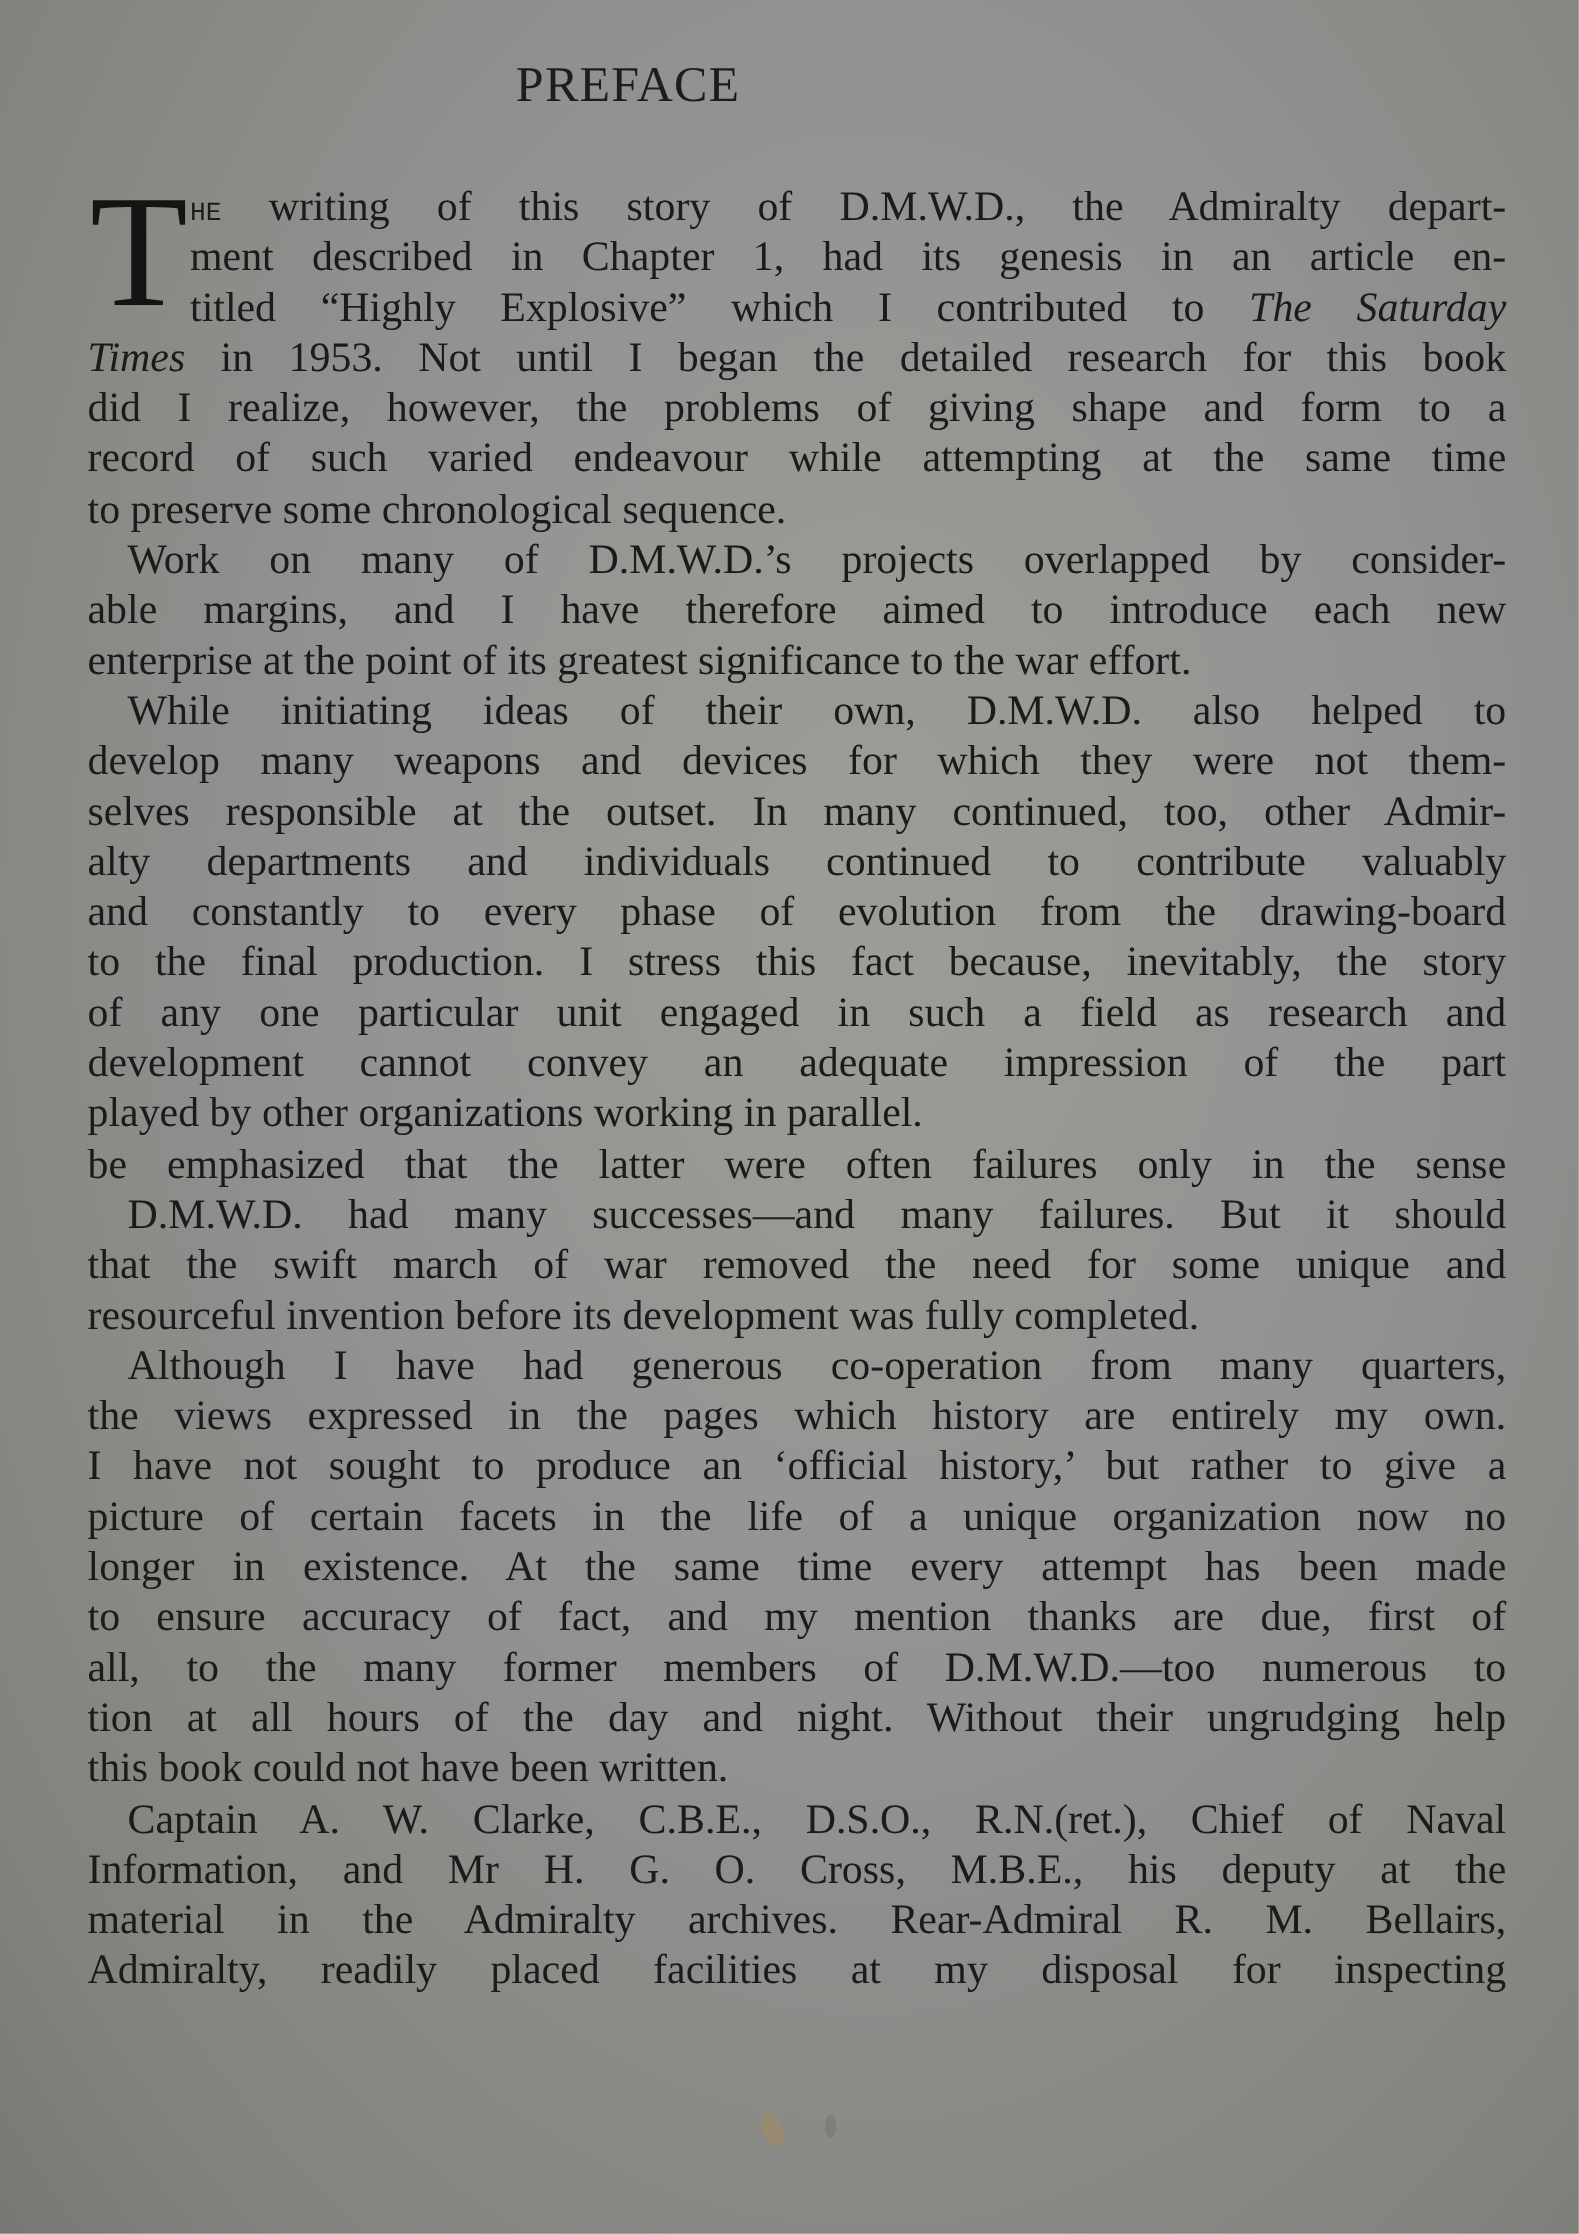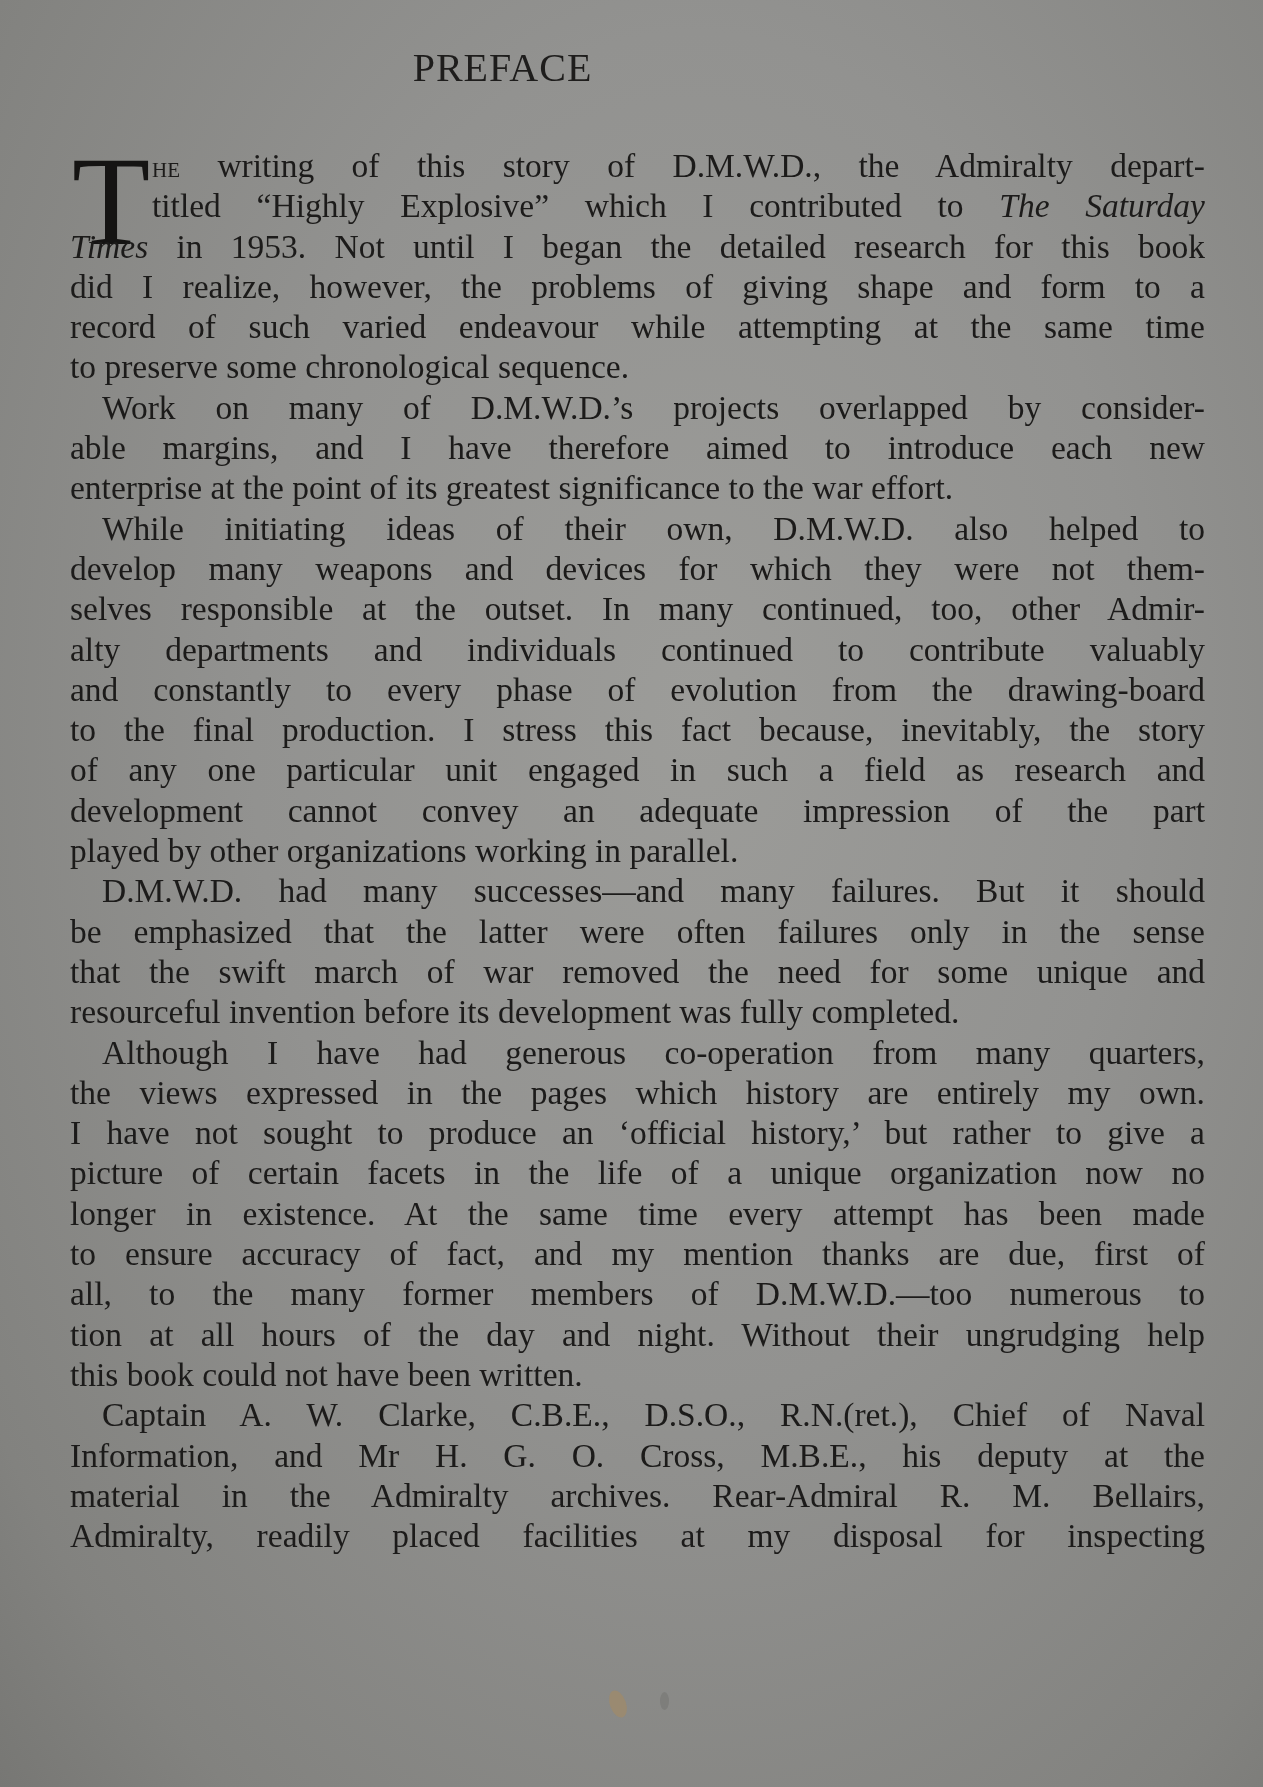--- a/index.html
+++ b/index.html
@@ -59,20 +59,21 @@
     top: 146px;
     font-size: 128px;
     line-height: 110px;
     height: 120px;
     color: #151413;
     font-family: "Liberation Serif", serif;
   }
   .smallcaps {
     font-variant: small-caps;
     font-size: 30px;
+    font-family: Liberation Mono, monospace;
   }
   em { font-style: italic; }
   .stain {
     position: absolute;
     left: 610px; top: 1690px;
     width: 16px; height: 28px;
     background: #a88a5e;
     opacity: 0.55;
     border-radius: 50%;
     transform: rotate(-20deg);
@@ -92,20 +93,21 @@
 <div class="page">
 
   <div class="title">PREFACE</div>
 
   <div class="dropcap">T</div>
 
   <div class="body-text">
 
     <div>
       <span class="line dropcap-line"><span class="smallcaps">he</span><span> writing of this story of D.M.W.D., the Admiralty depart-</span></span>
+      <span class="line dropcap-line">ment described in Chapter 1, had its genesis in an article en-</span>
       <span class="line dropcap-line"><span>titled “Highly Explosive” which I contributed to </span><em>The Saturday</em></span>
       <span class="line"><em>Times</em><span> in 1953. Not until I began the detailed research for this book</span></span>
       <span class="line">did I realize, however, the problems of giving shape and form to a</span>
       <span class="line">record of such varied endeavour while attempting at the same time</span>
       <span class="line last">to preserve some chronological sequence.</span>
     </div>
 
     <div>
       <span class="line indent">Work on many of D.M.W.D.’s projects overlapped by consider-</span>
       <span class="line">able margins, and I have therefore aimed to introduce each new</span>
@@ -118,22 +120,22 @@
       <span class="line">selves responsible at the outset. In many continued, too, other Admir-</span>
       <span class="line">alty departments and individuals continued to contribute valuably</span>
       <span class="line">and constantly to every phase of evolution from the drawing-board</span>
       <span class="line">to the final production. I stress this fact because, inevitably, the story</span>
       <span class="line">of any one particular unit engaged in such a field as research and</span>
       <span class="line">development cannot convey an adequate impression of the part</span>
       <span class="line last">played by other organizations working in parallel.</span>
     </div>
 
     <div>
+      <span class="line">be emphasized that the latter were often failures only in the sense</span>
       <span class="line indent">D.M.W.D. had many successes—and many failures. But it should</span>
-      <span class="line">be emphasized that the latter were often failures only in the sense</span>
       <span class="line">that the swift march of war removed the need for some unique and</span>
       <span class="line last">resourceful invention before its development was fully completed.</span>
     </div>
 
     <div>
       <span class="line indent">Although I have had generous co-operation from many quarters,</span>
       <span class="line">the views expressed in the pages which history are entirely my own.</span>
       <span class="line">I have not sought to produce an ‘official history,’ but rather to give a</span>
       <span class="line">picture of certain facets in the life of a unique organization now no</span>
       <span class="line">longer in existence. At the same time every attempt has been made</span>

